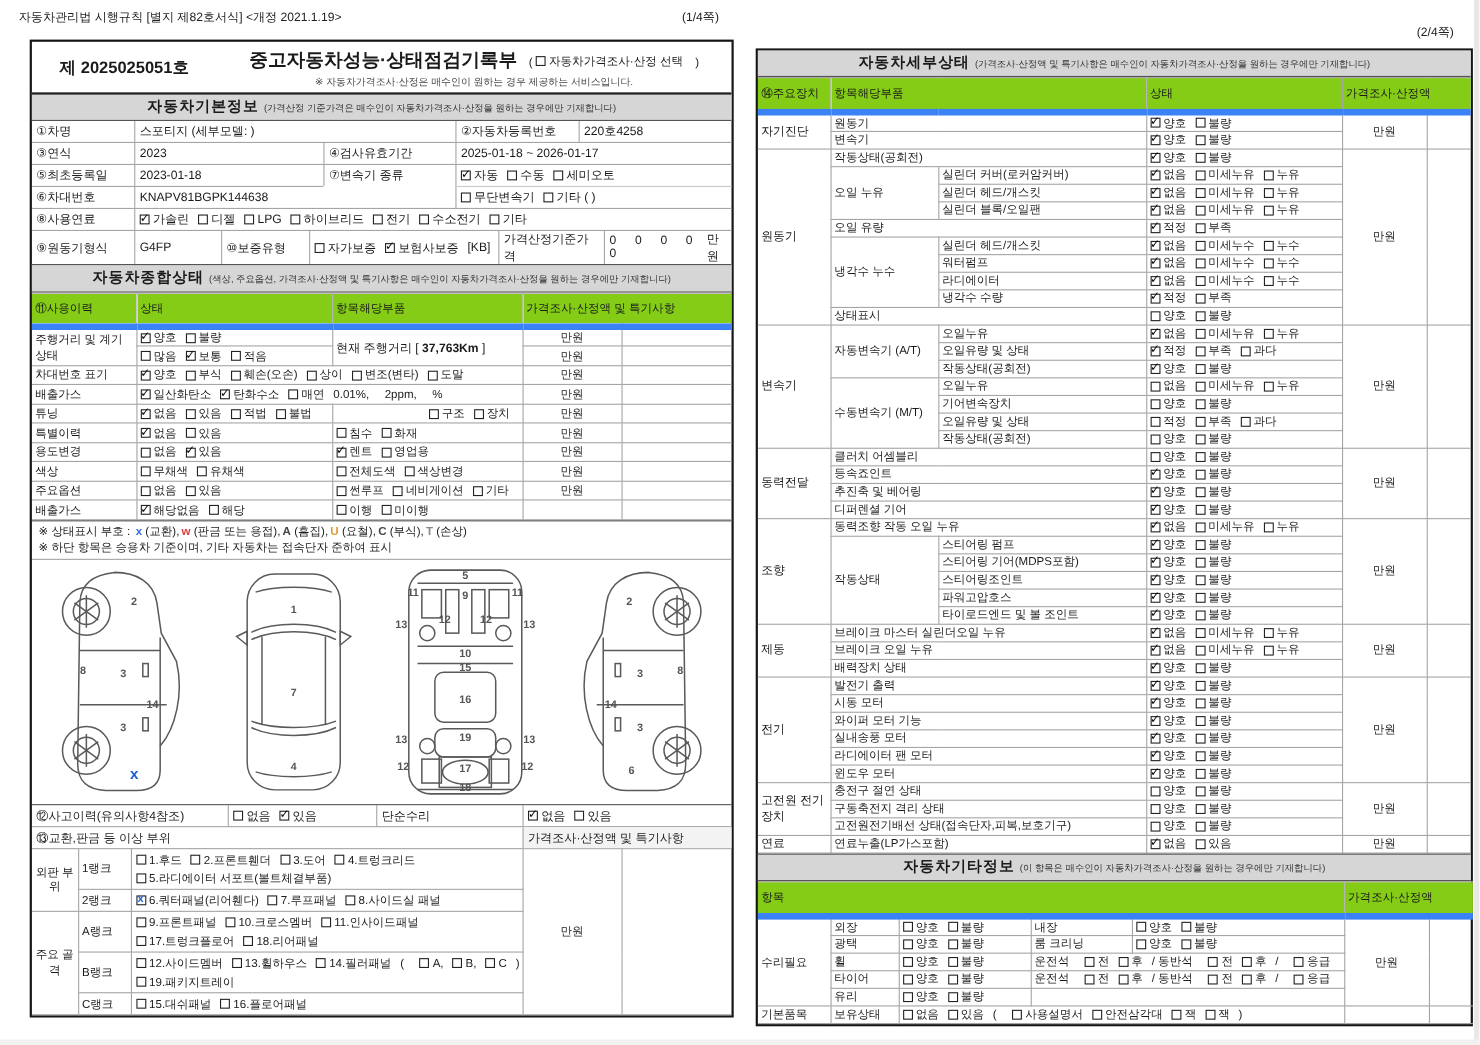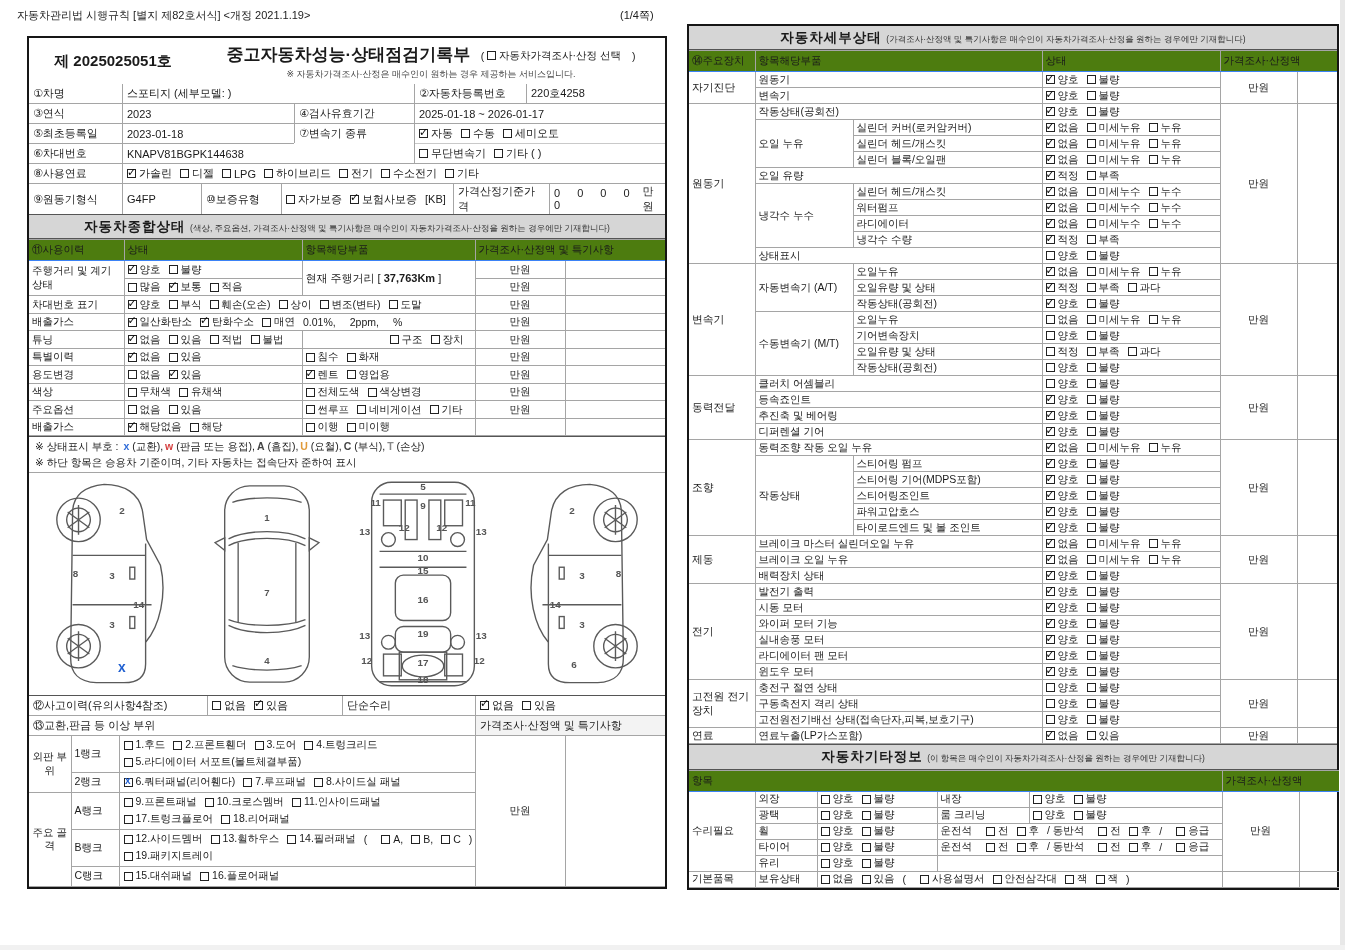--- a/index.html
+++ b/index.html
@@ -6,21 +6,21 @@
   body{width:1345px;height:950px;background:#fff;position:relative;overflow:hidden;
        font-family:"Liberation Sans","DejaVu Sans",sans-serif;color:#1a1a1a;-webkit-font-smoothing:antialiased}
   .edge-r{position:absolute;right:0;top:0;width:5px;height:100%;background:#e8e8e8}
   .edge-b{position:absolute;left:0;bottom:0;width:100%;height:5px;background:#f1f1f1}
   .lawline{position:absolute;left:17px;top:8px;font-size:11px;color:#222}
   .pageno{position:absolute;font-size:11px;color:#222}
   #pn1{left:620px;top:8px}
   #pn2{left:1288px;top:22px}
   .page{position:absolute;border:2px solid #161616;background:#fff;box-sizing:border-box}
   #p1{left:27px;top:36px;width:640px}
-  #p2{left:687px;top:24px;width:652px}
+  #p2{left:687px;top:44px;width:652px}
   
   .bar{background:#d6d6d6;text-align:center;padding:2px 0 3px;border-top:1px solid #555;border-bottom:1px solid #555;line-height:1.15}
   .bar:first-child{border-top:none}
   .bar b{font-size:13.5px;letter-spacing:1px}
   .bar .note{font-size:8.5px;font-weight:normal;color:#333;letter-spacing:0}
   
   .frow{display:flex;align-items:stretch;border-top:1px solid #a5a5a5;font-size:11px}
   .frow>div{display:flex;align-items:center;padding:0 4px;box-sizing:border-box;border-left:1px solid #a5a5a5;min-height:19px}
   .frow>div:first-child{border-left:none}
   .lblc{color:#222}
@@ -29,21 +29,21 @@
   .cb.s1::after{content:"✓";position:absolute;left:-1px;top:-4.5px;font-size:11px;font-weight:bold;color:#0a0a0a}
   .cb.s2::after{content:"x";position:absolute;left:0.5px;top:-3.5px;font-size:10px;font-weight:bold;color:#1f5fd0}
   .opt{display:inline-flex;align-items:center;gap:3px;margin-right:8px;white-space:nowrap}
   .opts{display:flex;align-items:center;flex-wrap:nowrap}
   .otxt{margin-right:14px;white-space:pre}
   
   table{border-collapse:collapse;table-layout:fixed;width:100%}
   td,th{border:1px solid #a5a5a5;font-size:10.5px;font-weight:normal;padding:0 3px;box-sizing:border-box;overflow:hidden;white-space:nowrap}
   tr>td:first-child,tr>th:first-child{border-left:none}
   tr>td:last-child,tr>th:last-child{border-right:none}
-  thead th{background:#4d7c0f;text-align:left;height:21px;border-bottom:1px solid #3b82f6}
+  thead th{background:#84cc16;text-align:left;height:31px;border-bottom:6px solid #3b82f6}
   .ov td{height:17.5px}
   .ov .price,.dt .price,.pan .price,.etc .price{text-align:center;color:#222}
   .dt td{height:16px}
   .dt .gname{text-align:left;font-size:10.8px;background:#fff}
   .dt tr.gfirst td{border-top:1px solid #555}
   .etc td{height:16px}
   .etc tr.gfirst td{border-top:1px solid #555}
   .pan td{vertical-align:middle}
   .pan .items{padding:1px 4px}
   .pan .items .opts{min-height:17px}
@@ -84,20 +84,23 @@
                 <span>자동차가격조사·산정 선택</span>
               </span>
             </span>
           <span>)</span>
         </span>
       </div>
       <div class="t2">※ 자동차가격조사·산정은 매수인이 원하는 경우 제공하는 서비스입니다.</div>
     </div>
   </div>
 
+  <div class="bar" style="border-top:2px solid #222">
+    <b>자동차기본정보</b> <span class="note">(가격산정 기준가격은 매수인이 자동차가격조사·산정을 원하는 경우에만 기재합니다)</span>
+  </div>
 
   <div>
     <div class="frow" style="border-top:none">
       <div class="lblc" style="width:93px">①차명</div>
       <div style="width:292px">스포티지 (세부모델: )</div>
       <div class="lblc" style="width:112px">②자동차등록번호</div>
       <div style="flex:1">220호4258</div>
     </div>
     <div class="frow">
       <div class="lblc" style="width:93px">③연식</div>

